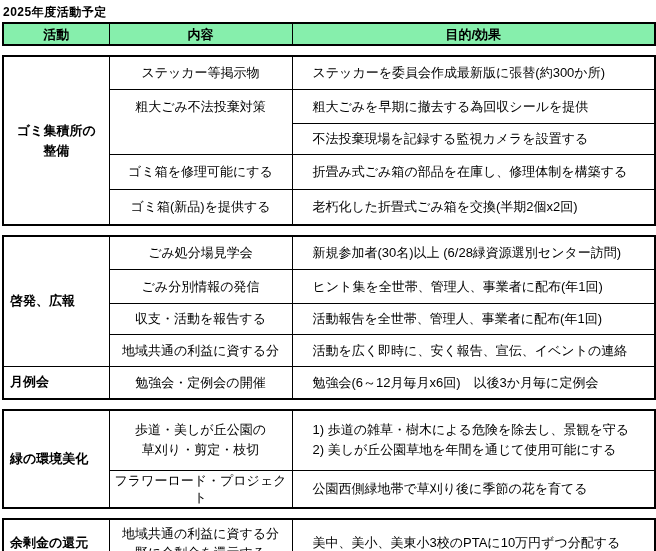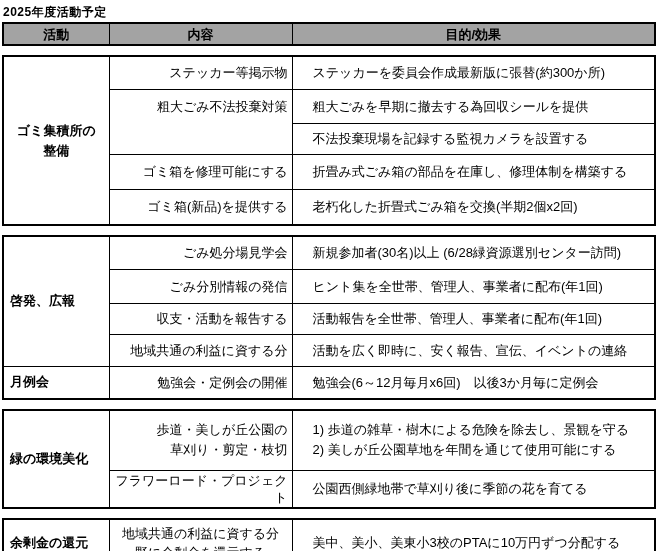--- a/index.html
+++ b/index.html
@@ -22,25 +22,25 @@
   col.c1{width:106px;} col.c2{width:183px;} col.c3{width:363px;}
   .tbl th,.tbl td{
     border:1px solid #000;
     font-size:13px;line-height:17px;
     padding:1px 4px;
     vertical-align:middle;
     overflow:hidden;
     white-space:pre-line;
   }
   .tbl th{
-    background:#a3a3a3;font-weight:bold;text-align:center;padding:1px 2px;
+    background:#86efac;font-weight:bold;text-align:center;padding:1px 2px;
   }
   td.act{font-weight:bold;text-align:left;padding-left:6px;line-height:20px;}
   td.act.center{text-align:center;padding-left:2px;padding-right:2px;}
-  td.con{text-align:right;}
+  td.con{text-align:center;}
   td.con.center{text-align:center;padding-left:2px;padding-right:2px;}
   td.pur{text-align:left;padding-left:20px;}
   td.vtop{vertical-align:top;padding-top:8px;}
   td.lh28{line-height:20px;}
   td.lh19{line-height:19px;}
 </style>
 </head>
 <body>
 
 <div class="title">2025年度活動予定</div>

